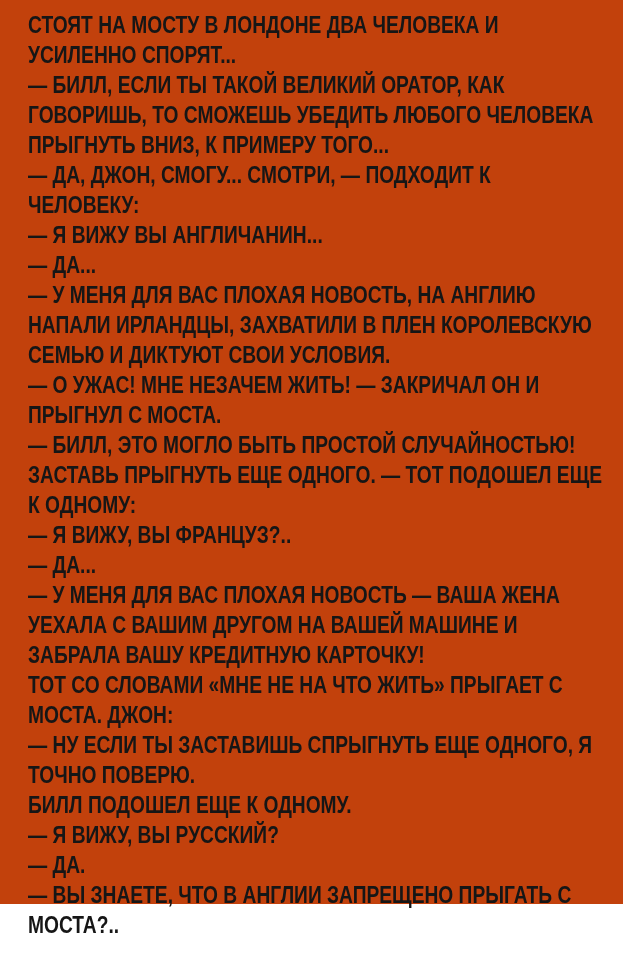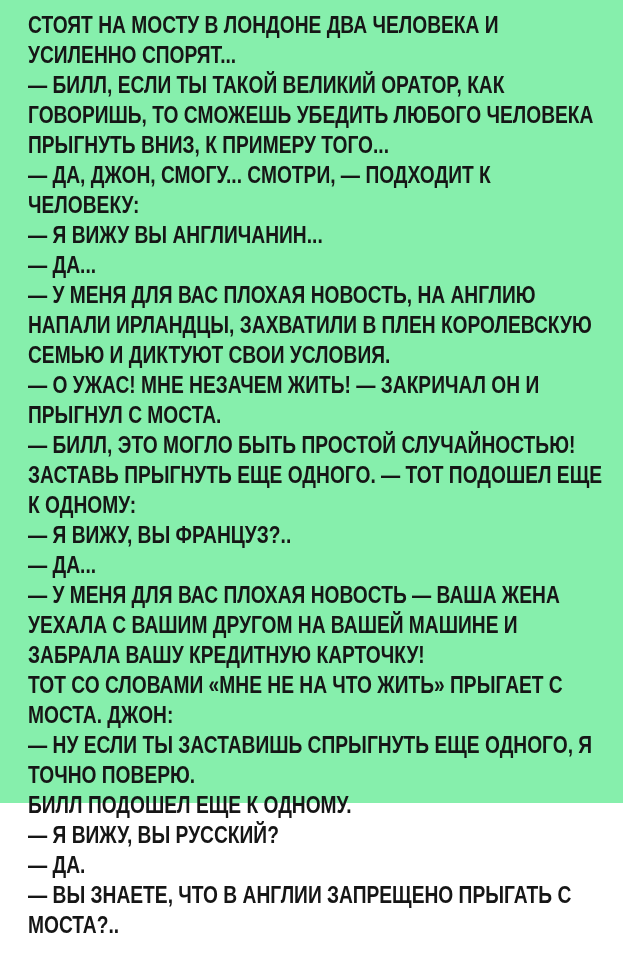--- a/index.html
+++ b/index.html
@@ -7,23 +7,23 @@
       width: 623px;
       height: 960px;
       overflow: hidden;
     }
     body {
       background: #ffffff;
       font-family: "Liberation Sans", sans-serif;
     }
     .joke-page {
       width: 623px;
-      height: 803px;
+      height: 904px;
       padding: 10px 0 0 28px;
-      background: #86efac;
+      background: #c2410c;
     }
     
     .joke-lines {
       width: 744px;
       transform: scaleX(0.80);
       transform-origin: 0 0;
     }
     .joke-line {
       font-family: "Liberation Sans", sans-serif;
       font-weight: 700;

